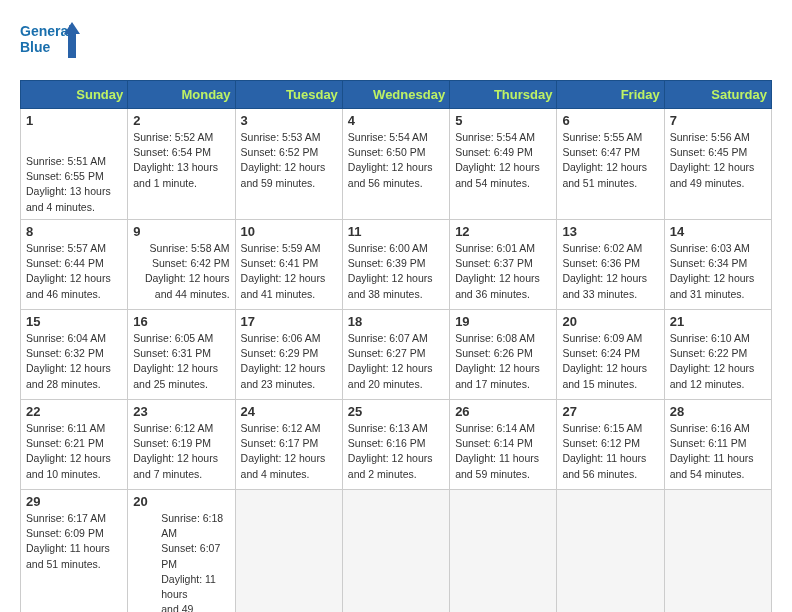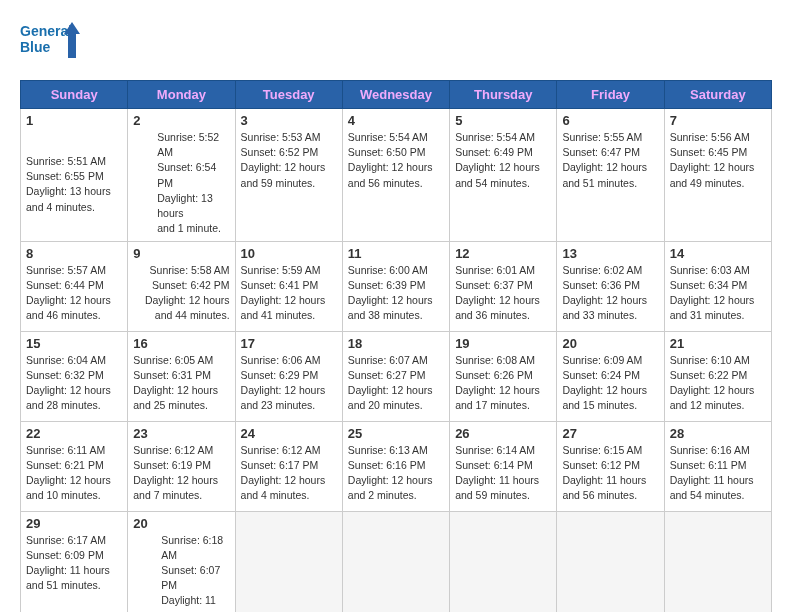--- a/index.html
+++ b/index.html
@@ -31,23 +31,23 @@
       font-size: 15px;
       color: #555;
     }
     .calendar {
       width: 100%;
       border-collapse: collapse;
       font-size: 11px;
     }
     .calendar th {
       background: #2962a8;
-      color: #f0abfc;
+      color: #bef264;
       padding: 6px 4px;
-      text-align: center;
+      text-align: right;
       font-size: 13px;
       font-weight: bold;
       border: 1px solid #1a4f8a;
     }
     .calendar td {
       border: 1px solid #ccc;
       vertical-align: top;
       padding: 4px 5px;
       height: 90px;
       width: 107px;
@@ -101,21 +101,21 @@
   <tr>
         <td>
           <div class="day-num">1</div>
           <div class="day-info" style="white-space: pre-line; margin-top: 26px;">Sunrise: 5:51 AM
 Sunset: 6:55 PM
 Daylight: 13 hours
 and 4 minutes.</div>
         </td>
         <td>
           <div class="day-num">2</div>
-          <div class="day-info" style="white-space: pre-line; margin-left: 24px;">Sunrise: 5:52 AM
+          <div class="day-info" style="white-space: pre-line;">Sunrise: 5:52 AM
 Sunset: 6:54 PM
 Daylight: 13 hours
 and 1 minute.</div>
         </td>
         <td>
           <div class="day-num">3</div>
           <div class="day-info" style="white-space: pre-line;">Sunrise: 5:53 AM
 Sunset: 6:52 PM
 Daylight: 12 hours
 and 59 minutes.</div>

